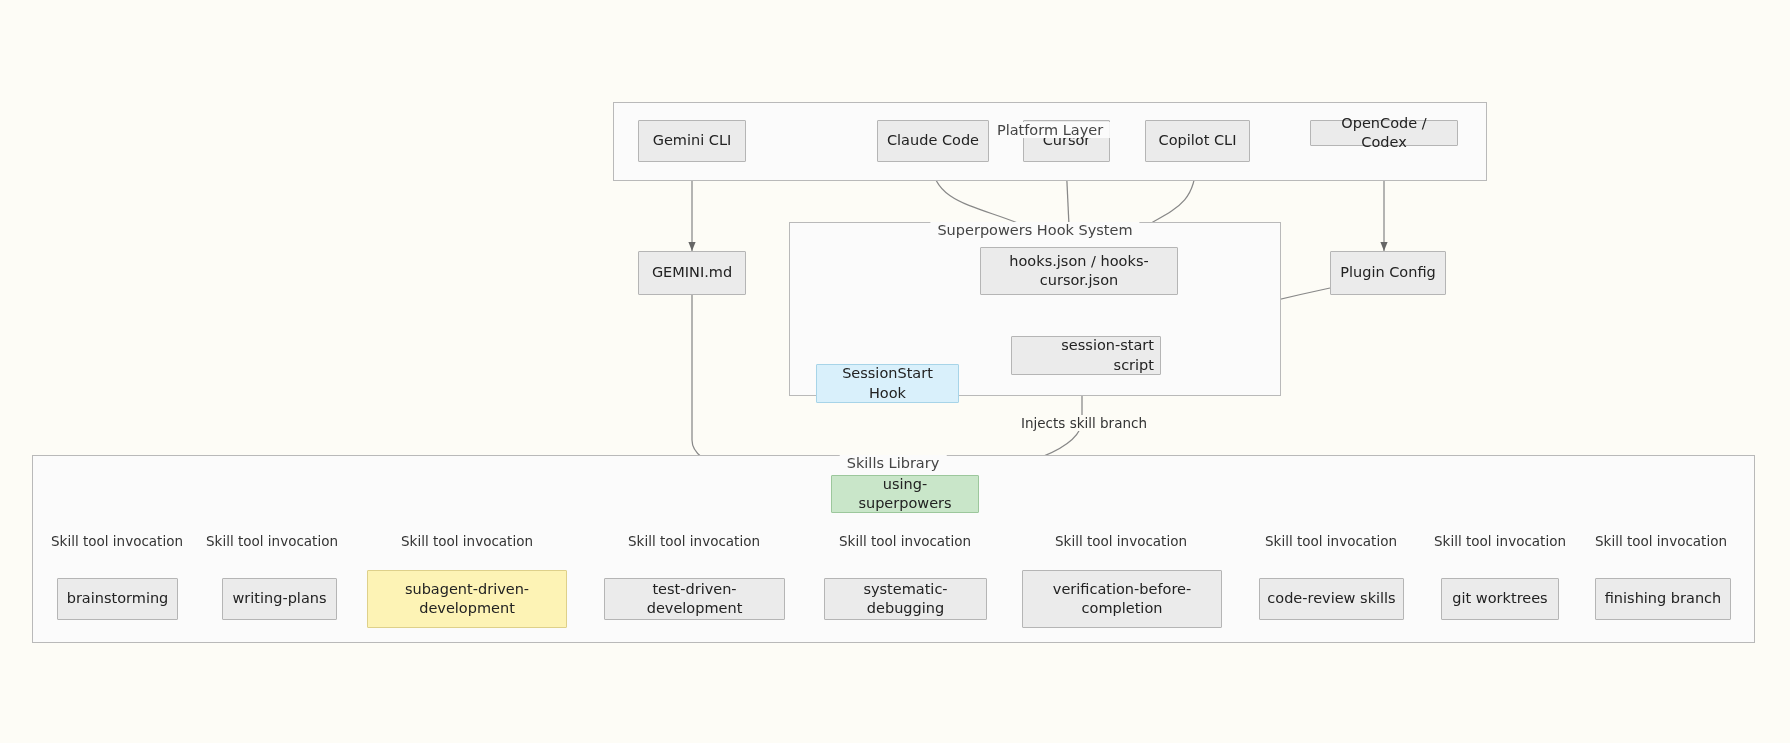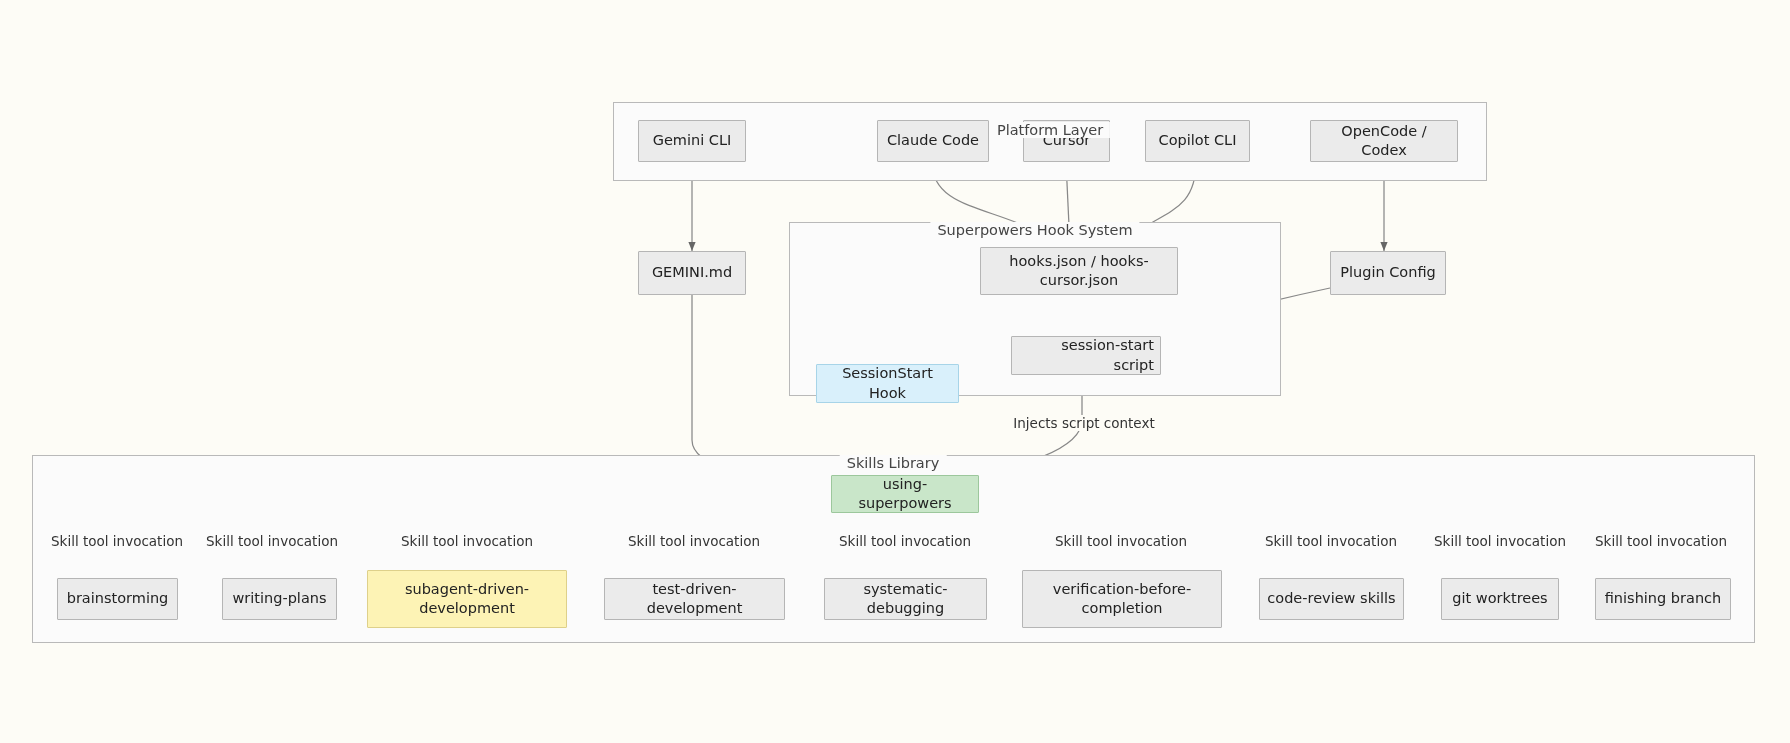--- a/index.html
+++ b/index.html
@@ -109,33 +109,33 @@
     </g>
   </svg>
 
   <div class="cluster" style="left:613px; top:102px; width:874px; height:79px;"></div>
   <div class="cluster-label" style="left:1050px; top:103px;margin-top:19px;">Platform Layer</div>
 
   <div class="node" style="left:638px; top:120px; width:108px; height:42px;">Gemini CLI</div>
   <div class="node" style="left:877px; top:120px; width:112px; height:42px;">Claude Code</div>
   <div class="node" style="left:1023px; top:120px; width:87px; height:42px;">Cursor</div>
   <div class="node" style="left:1145px; top:120px; width:105px; height:42px;">Copilot CLI</div>
-  <div class="node" style="left:1310px; top:120px; width:148px; height:42px;">OpenCode / Codex</div>
+  <div class="node" style="left:1310px; top:120px; width:148px; height:26px;">OpenCode / Codex</div>
 
   <div class="cluster" style="left:789px; top:222px; width:492px; height:174px;"></div>
   <div class="cluster-label" style="left:1035px; top:222px;">Superpowers Hook System</div>
 
   <div class="node" style="left:980px; top:247px; width:198px; height:48px;">hooks.json / hooks-cursor.json</div>
   <div class="node blue" style="left:816px; top:336px; width:143px; height:39px;margin-top:28px;">SessionStart Hook</div>
   <div class="node" style="left:1011px; top:336px; width:150px; height:39px;text-align:right;">session-start script</div>
 
   <div class="node" style="left:638px; top:251px; width:108px; height:44px;">GEMINI.md</div>
   <div class="node" style="left:1330px; top:251px; width:116px; height:44px;">Plugin Config</div>
 
-  <div class="edge-label" style="left:1084px; top:415px;">Injects script context</div>
+  <div class="edge-label" style="left:1084px; top:415px;">Injects skill branch</div>
 
   <div class="cluster" style="left:32px; top:455px; width:1723px; height:188px;"></div>
   <div class="cluster-label" style="left:893px; top:455px;text-align:right;">Skills Library</div>
 
   <div class="node green" style="left:831px; top:475px; width:148px; height:38px;">using-superpowers</div>
 
   <div class="edge-label inner" style="left:117px; top:533px;">Skill tool invocation</div>
   <div class="edge-label inner" style="left:272px; top:533px;">Skill tool invocation</div>
   <div class="edge-label inner" style="left:467px; top:533px;">Skill tool invocation</div>
   <div class="edge-label inner" style="left:694px; top:533px;">Skill tool invocation</div>

